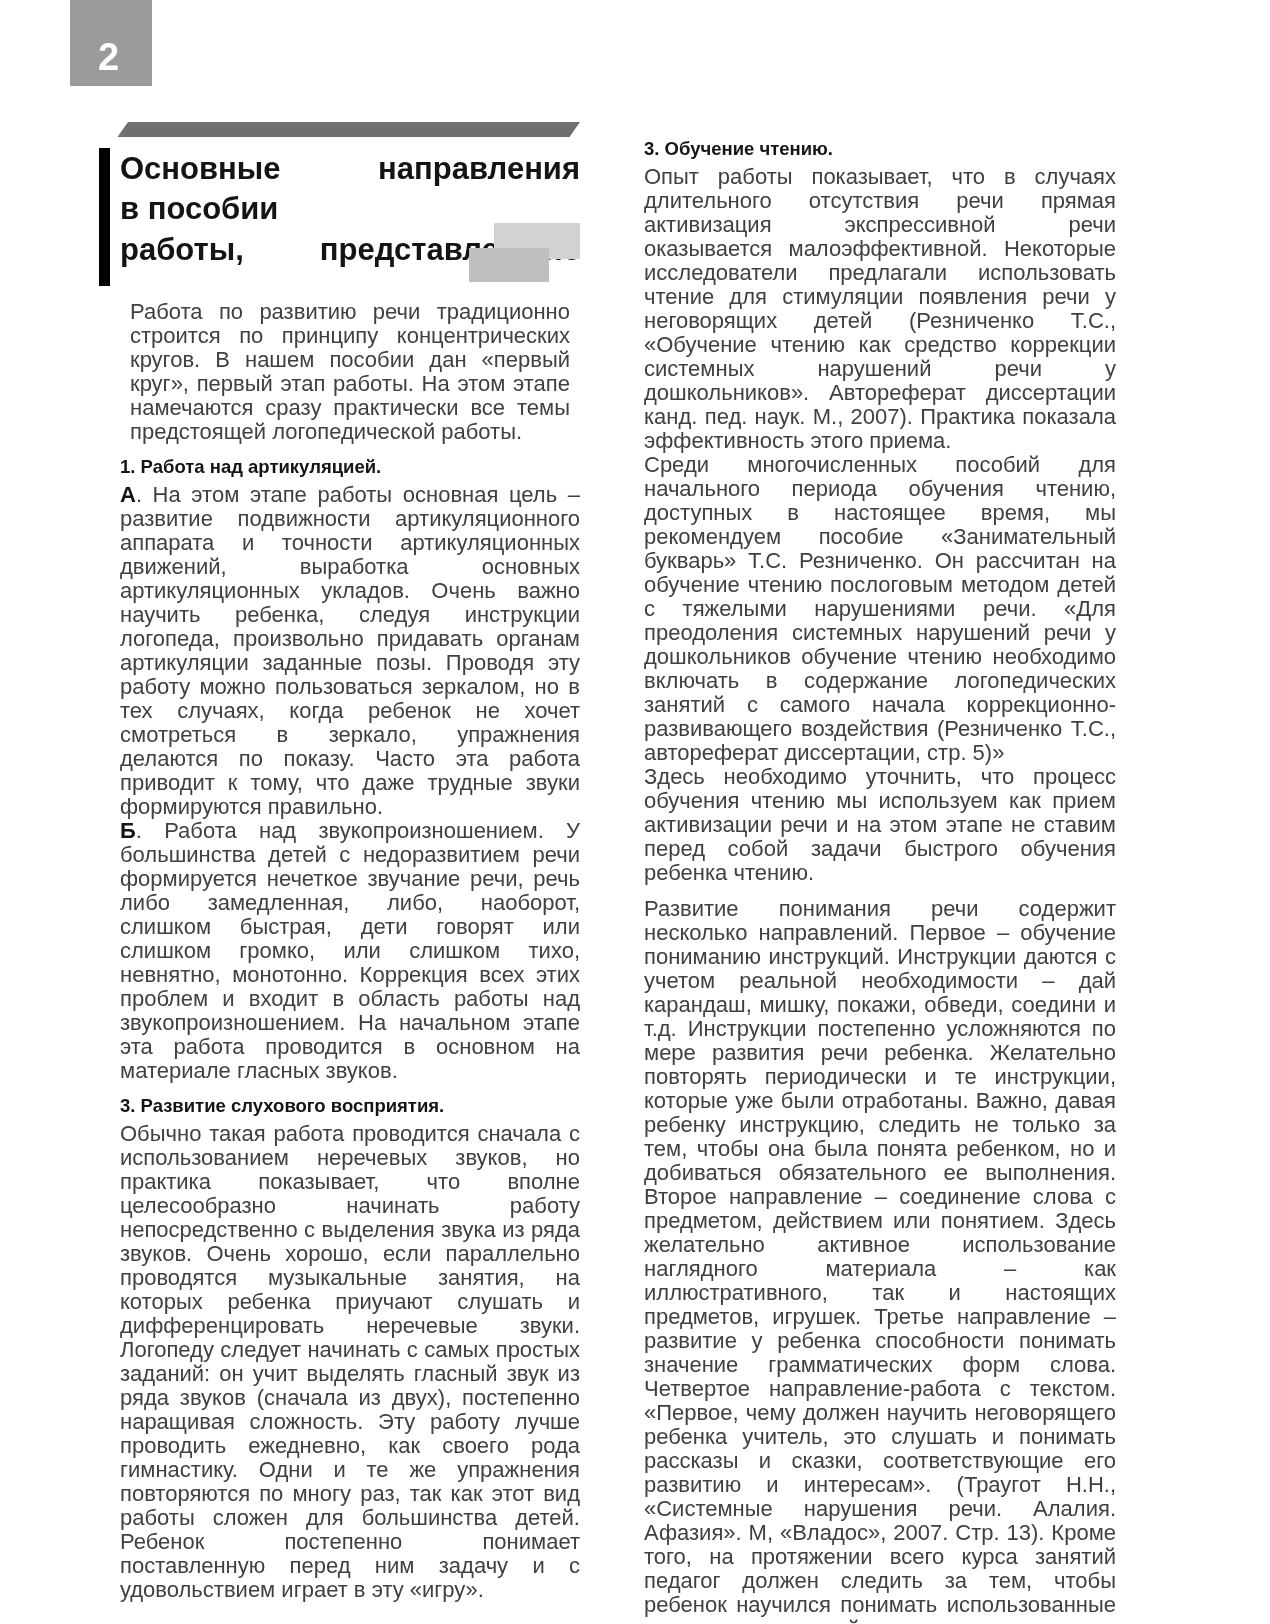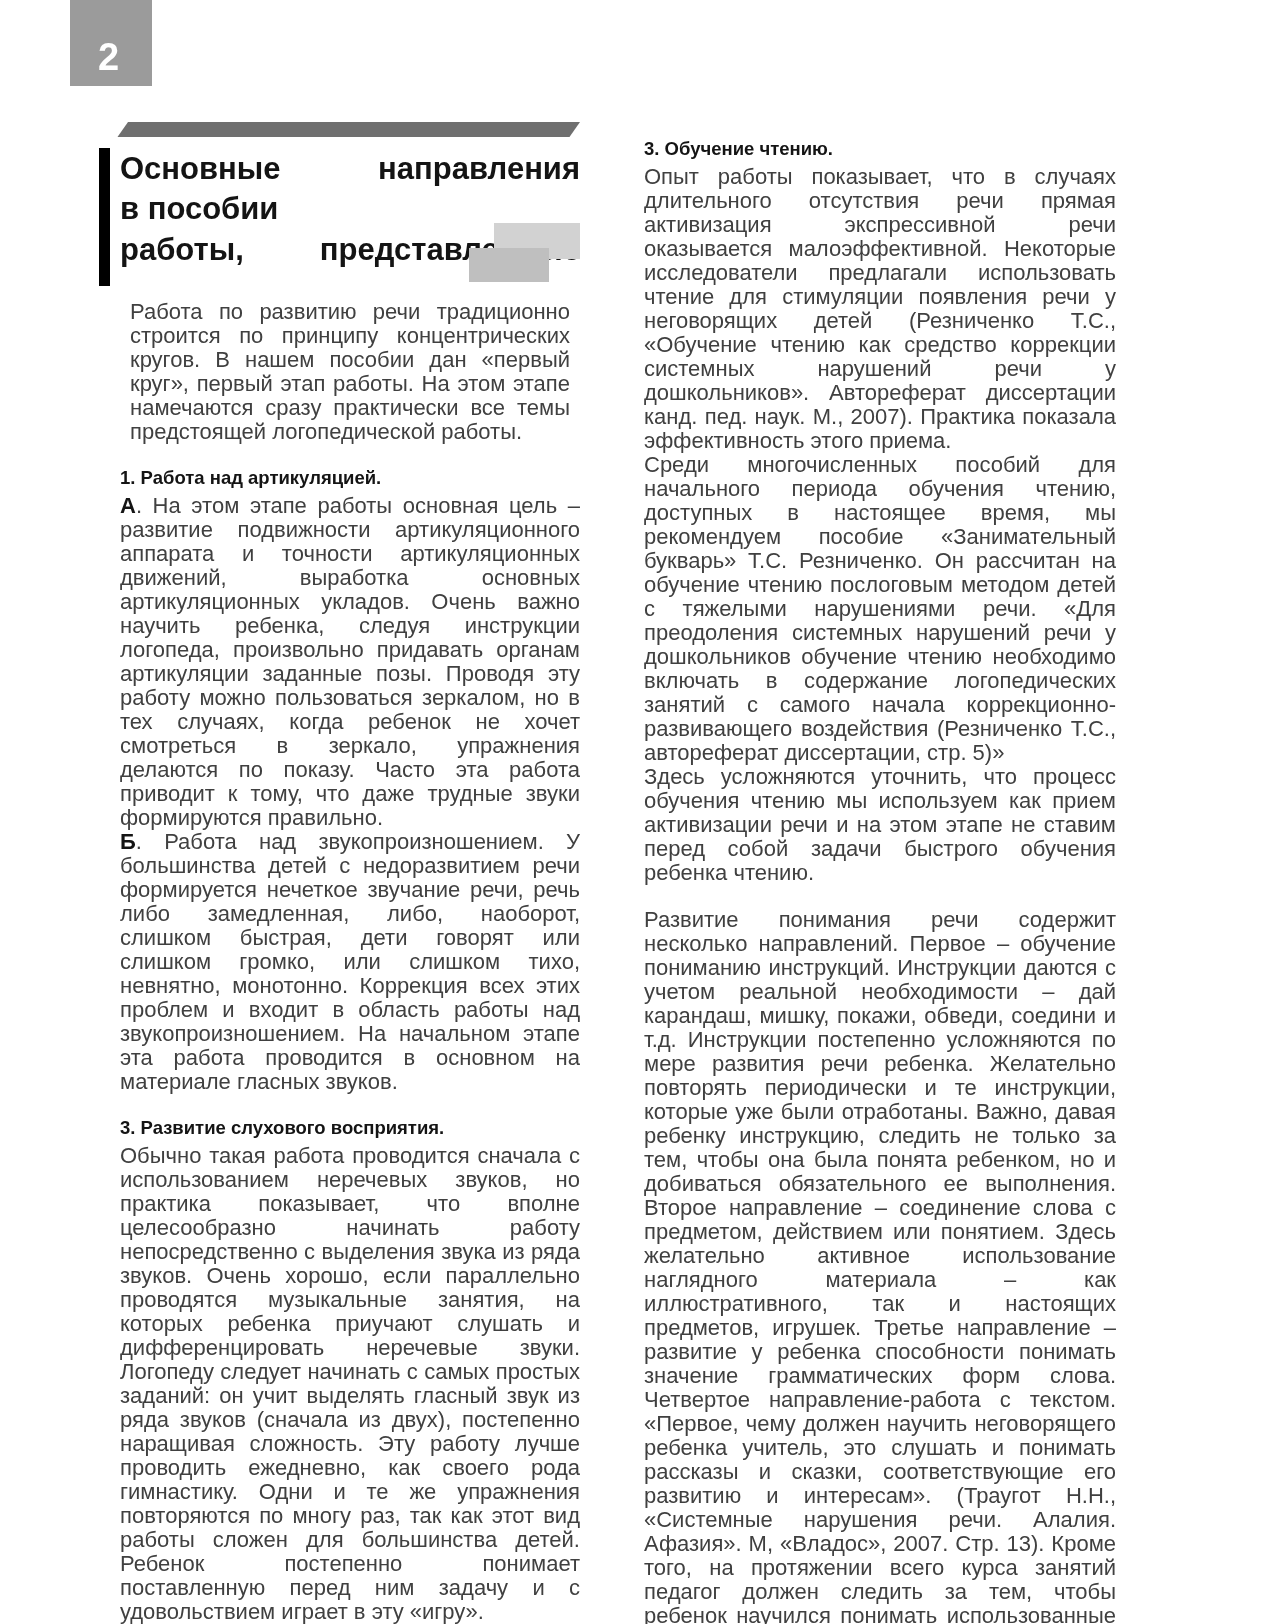--- a/index.html
+++ b/index.html
@@ -79,21 +79,21 @@
   .decor-sq2 { position: absolute; right: 31px; top: 25px; width: 80px; height: 34px; background: #bfbfbf; }
 
   .body-text {
     margin: 0;
     font-size: 22px;
     line-height: 24px;
     text-align: justify;
     color: #404040;
   }
   .intro { margin: 10px; }
-  .section { margin-top: 23px; }
+  .section { margin-top: 12px; }
   .col-right .section:first-child { margin-top: 0; }
   .section-title {
     margin: 0 0 5px 0;
     font-size: 18.5px;
     font-weight: bold;
     color: #141414;
   }
   .lead { font-weight: bold; color: #141414; }
 </style>
 </head>
@@ -136,21 +136,21 @@
           </section>
         </div>
     </div>
 
     <div class="col col-right">
       <div id="right-sections">
           <section class="section">
             <h2 class="section-title">3. Обучение чтению.</h2>
             <p class="body-text">Опыт работы показывает, что в случаях длительного отсутствия речи прямая активизация экспрессивной речи оказывается малоэффективной. Некоторые исследователи предлагали использовать чтение для стимуляции появления речи у неговорящих детей (Резниченко Т.С., «Обучение чтению как средство коррекции системных нарушений речи у дошкольников». Автореферат диссертации канд. пед. наук. М., 2007). Практика показала эффективность этого приема.</p>
             <p class="body-text">Среди многочисленных пособий для начального периода обучения чтению, доступных в настоящее время, мы рекомендуем пособие «Занимательный букварь» Т.С. Резниченко. Он рассчитан на обучение чтению послоговым методом детей с тяжелыми нарушениями речи. «Для преодоления системных нарушений речи у дошкольников обучение чтению необходимо включать в содержание логопедических занятий с самого начала коррекционно-развивающего воздействия (Резниченко Т.С., автореферат диссертации, стр. 5)»</p>
-            <p class="body-text">Здесь усложняются уточнить, что процесс обучения чтению мы используем как прием активизации речи и на этом этапе не ставим перед собой задачи быстрого обучения ребенка чтению.</p>
+            <p class="body-text">Здесь необходимо уточнить, что процесс обучения чтению мы используем как прием активизации речи и на этом этапе не ставим перед собой задачи быстрого обучения ребенка чтению.</p>
           </section>
           <section class="section">
             <p class="body-text">Развитие понимания речи содержит несколько направлений. Первое – обучение пониманию инструкций. Инструкции даются с учетом реальной необходимости – дай карандаш, мишку, покажи, обведи, соедини и т.д. Инструкции постепенно усложняются по мере развития речи ребенка. Желательно повторять периодически и те инструкции, которые уже были отработаны. Важно, давая ребенку инструкцию, следить не только за тем, чтобы она была понята ребенком, но и добиваться обязательного ее выполнения. Второе направление – соединение слова с предметом, действием или понятием. Здесь желательно активное использование наглядного материала – как иллюстративного, так и настоящих предметов, игрушек. Третье направление – развитие у ребенка способности понимать значение грамматических форм слова. Четвертое направление-работа с текстом. «Первое, чему должен научить неговорящего ребенка учитель, это слушать и понимать рассказы и сказки, соответствующие его развитию и интересам». (Траугот Н.Н., «Системные нарушения речи. Алалия. Афазия». М, «Владос», 2007. Стр. 13). Кроме того, на протяжении всего курса занятий педагог должен следить за тем, чтобы ребенок научился понимать использованные в материале занятий слова и понятия.</p>
           </section>
         </div>
     </div>
 
   </div>
 </div>
 

